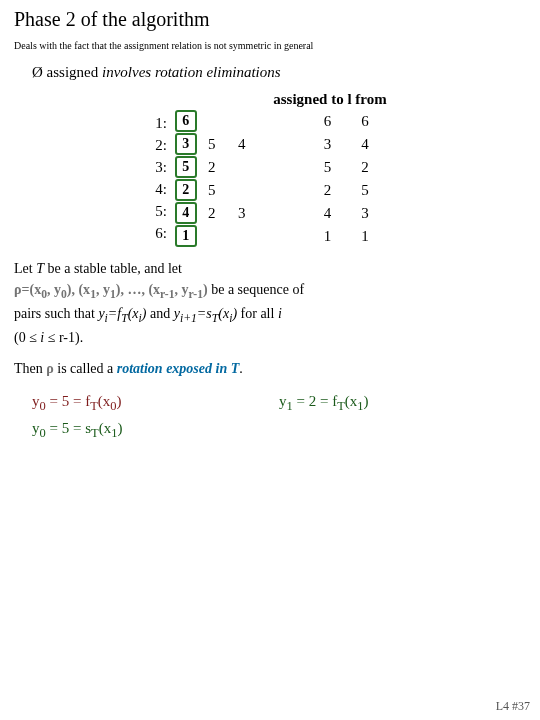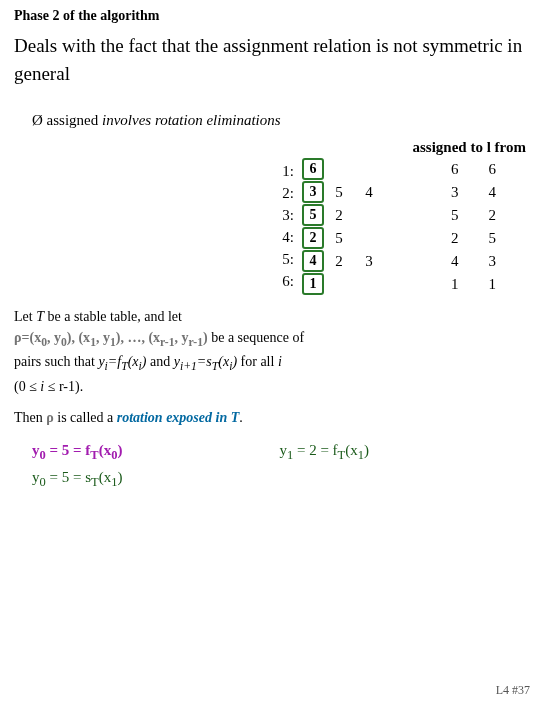--- a/index.html
+++ b/index.html
@@ -7,46 +7,46 @@
       width: 540px;
       height: 720px;
       background: #fff;
       font-family: "Times New Roman", Times, serif;
       font-size: 15px;
       color: #000;
       overflow: hidden;
       padding: 8px 14px 8px 14px;
     }
     h2.title {
-      font-size: 14px;
-      font-weight: bold;
+      font-size: 20px;
+      font-weight: normal;
       margin-bottom: 8px;
       color: #000;
     }
     .intro {
-      font-size: 19px;
-      margin-bottom: 25px;
+      font-size: 10px;
+      margin-bottom: 10px;
       line-height: 1.45;
     }
     .bullet {
       font-size: 15px;
       margin-left: 18px;
       margin-bottom: 10px;
     }
     .bullet::before {
       content: "Ø  ";
       font-size: 15px;
     }
     .italic { font-style: italic; }
 
     .assigned-section {
       margin: 6px 0 10px 0;
       display: flex;
       flex-direction: column;
-      align-items: flex-end;
+      align-items: center;
     }
     .assigned-header {
       font-size: 15px;
       font-weight: bold;
       margin-left: 120px;
       margin-bottom: 2px;
     }
     .table-area {
       display: flex;
       flex-direction: row;
@@ -134,26 +134,26 @@
     .example-block {
       font-size: 15px;
       line-height: 1.6;
     }
     .example-line {
       display: flex;
       flex-direction: row;
       justify-content: space-between;
       margin-left: 18px;
     }
-    .ex-left { color: #a21caf; font-weight: bold; }
+    .ex-left { color: #7f1d1d; font-weight: normal; }
     .ex-right { color: #1a5a1a; font-weight: normal; }
 
     .slide-num {
       position: absolute;
-      bottom: 22px;
+      bottom: 6px;
       right: 10px;
       font-size: 12px;
       color: #555;
     }
   </style>
 </head>
 <body>
 
 <h2 class="title">Phase 2 of the algorithm</h2>
 

